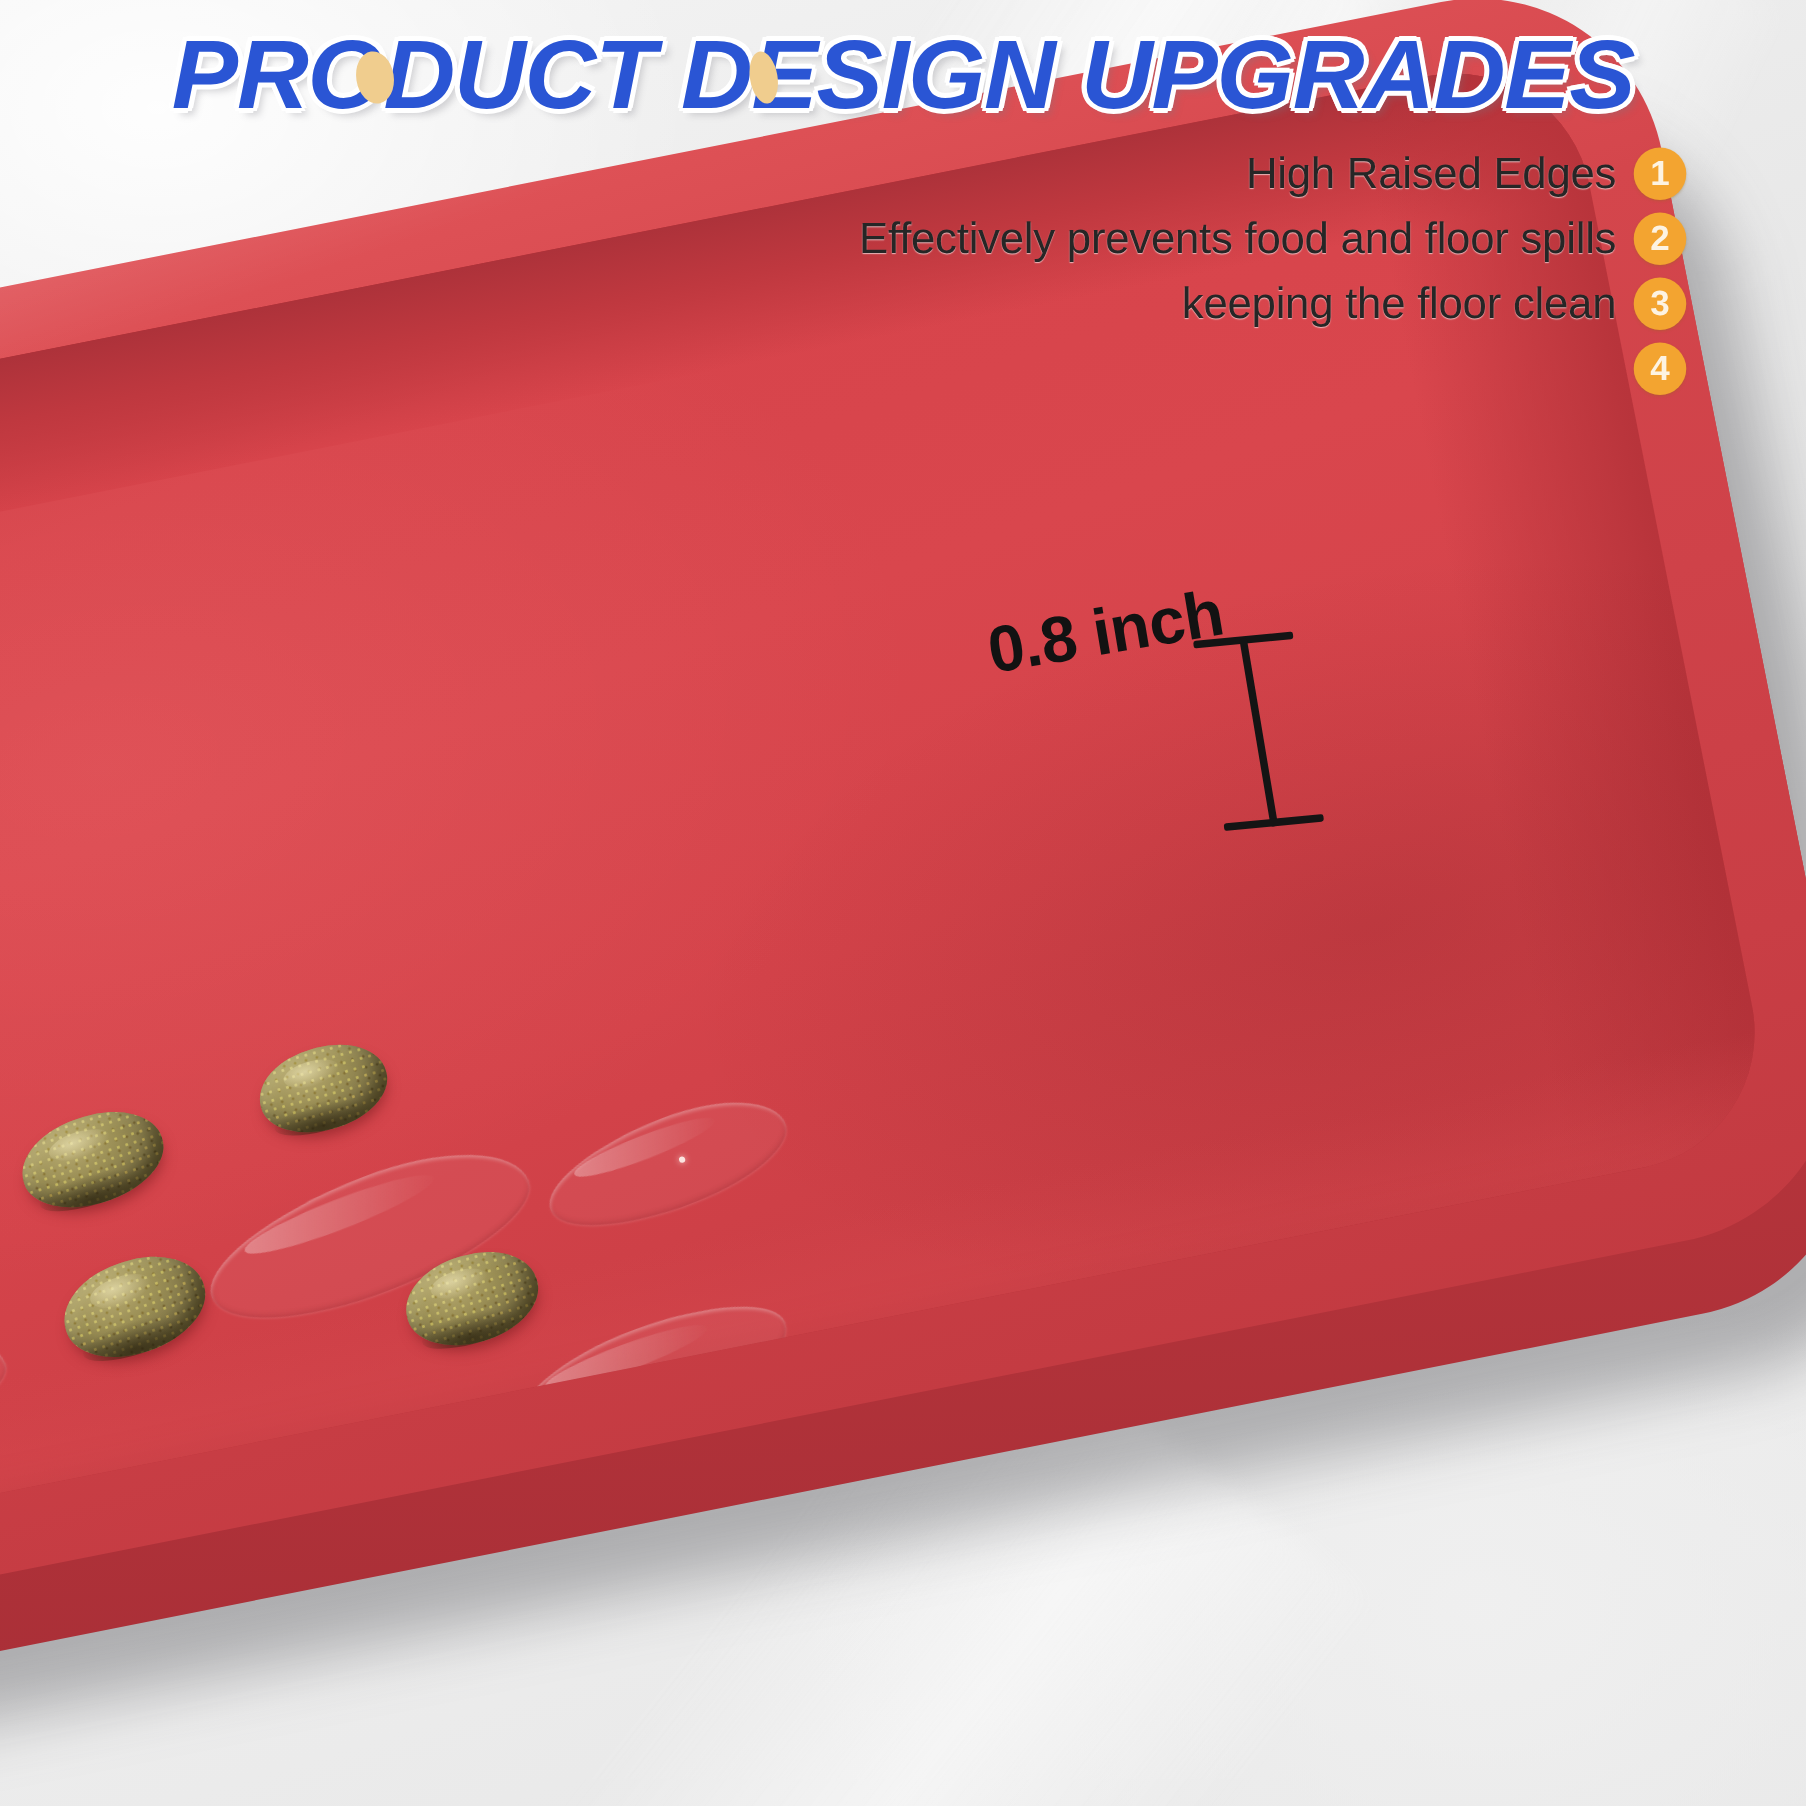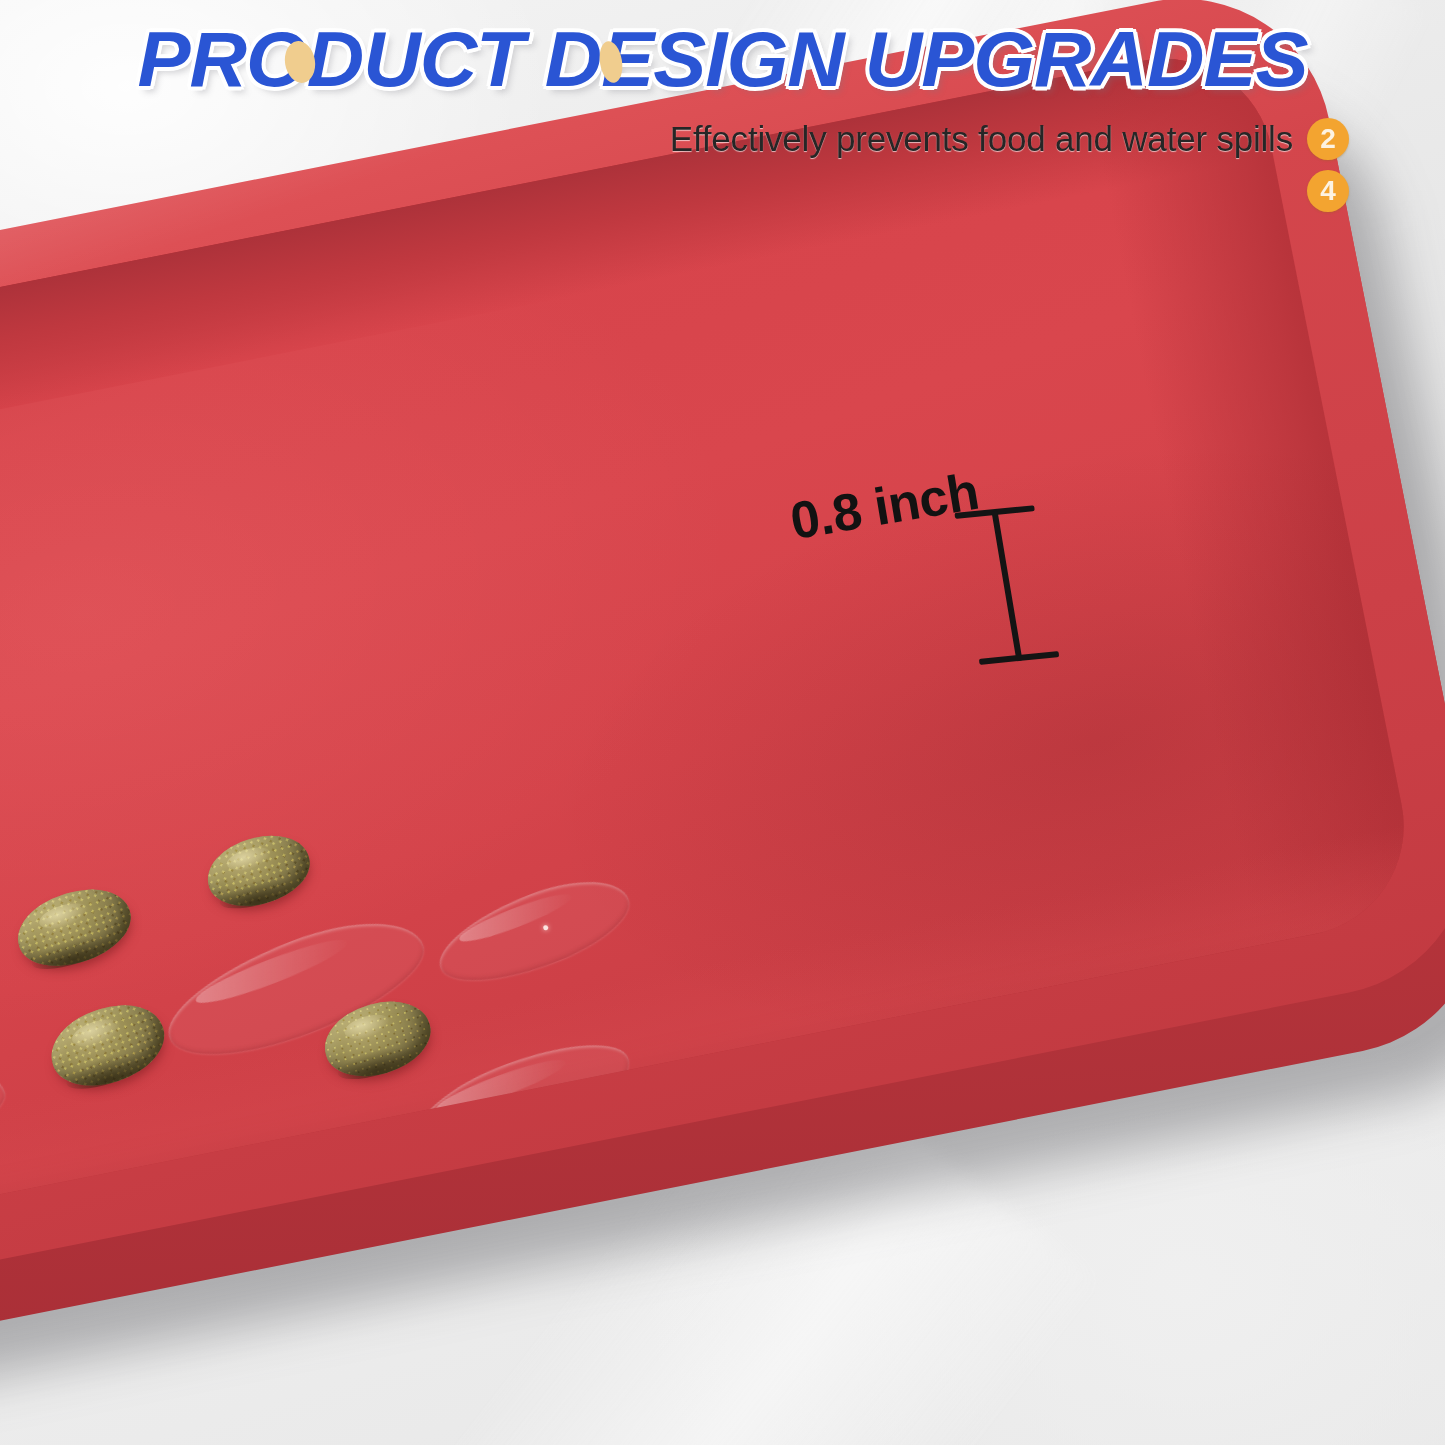--- a/index.html
+++ b/index.html
@@ -380,22 +380,30 @@
         </div>
     </div>
   </div>
 
   <div class="headline">PRODUCT DESIGN UPGRADES</div>
   <div class="counter" style="left:285px; top:41px; width:30px; height:42px;"></div>
   <div class="counter" style="left:600px; top:41px; width:22px; height:42px;"></div>
 
   <div class="features">
     <div class="feature-row">
-      <span class="feature-text">Effectively prevents food and water spills</span>
+      <span class="feature-text">High Raised Edges</span>
+      <span class="badge">1</span>
+    </div>
+    <div class="feature-row">
+      <span class="feature-text">Effectively prevents food and floor spills</span>
       <span class="badge">2</span>
+    </div>
+    <div class="feature-row">
+      <span class="feature-text">keeping the floor clean</span>
+      <span class="badge">3</span>
     </div>
     <div class="feature-row">
       <span class="badge">4</span>
     </div>
   </div>
 
   <div class="dim-label">0.8 inch</div>
   <div class="dim-beam">
     <div class="cap top"></div>
     <div class="stem"></div>

